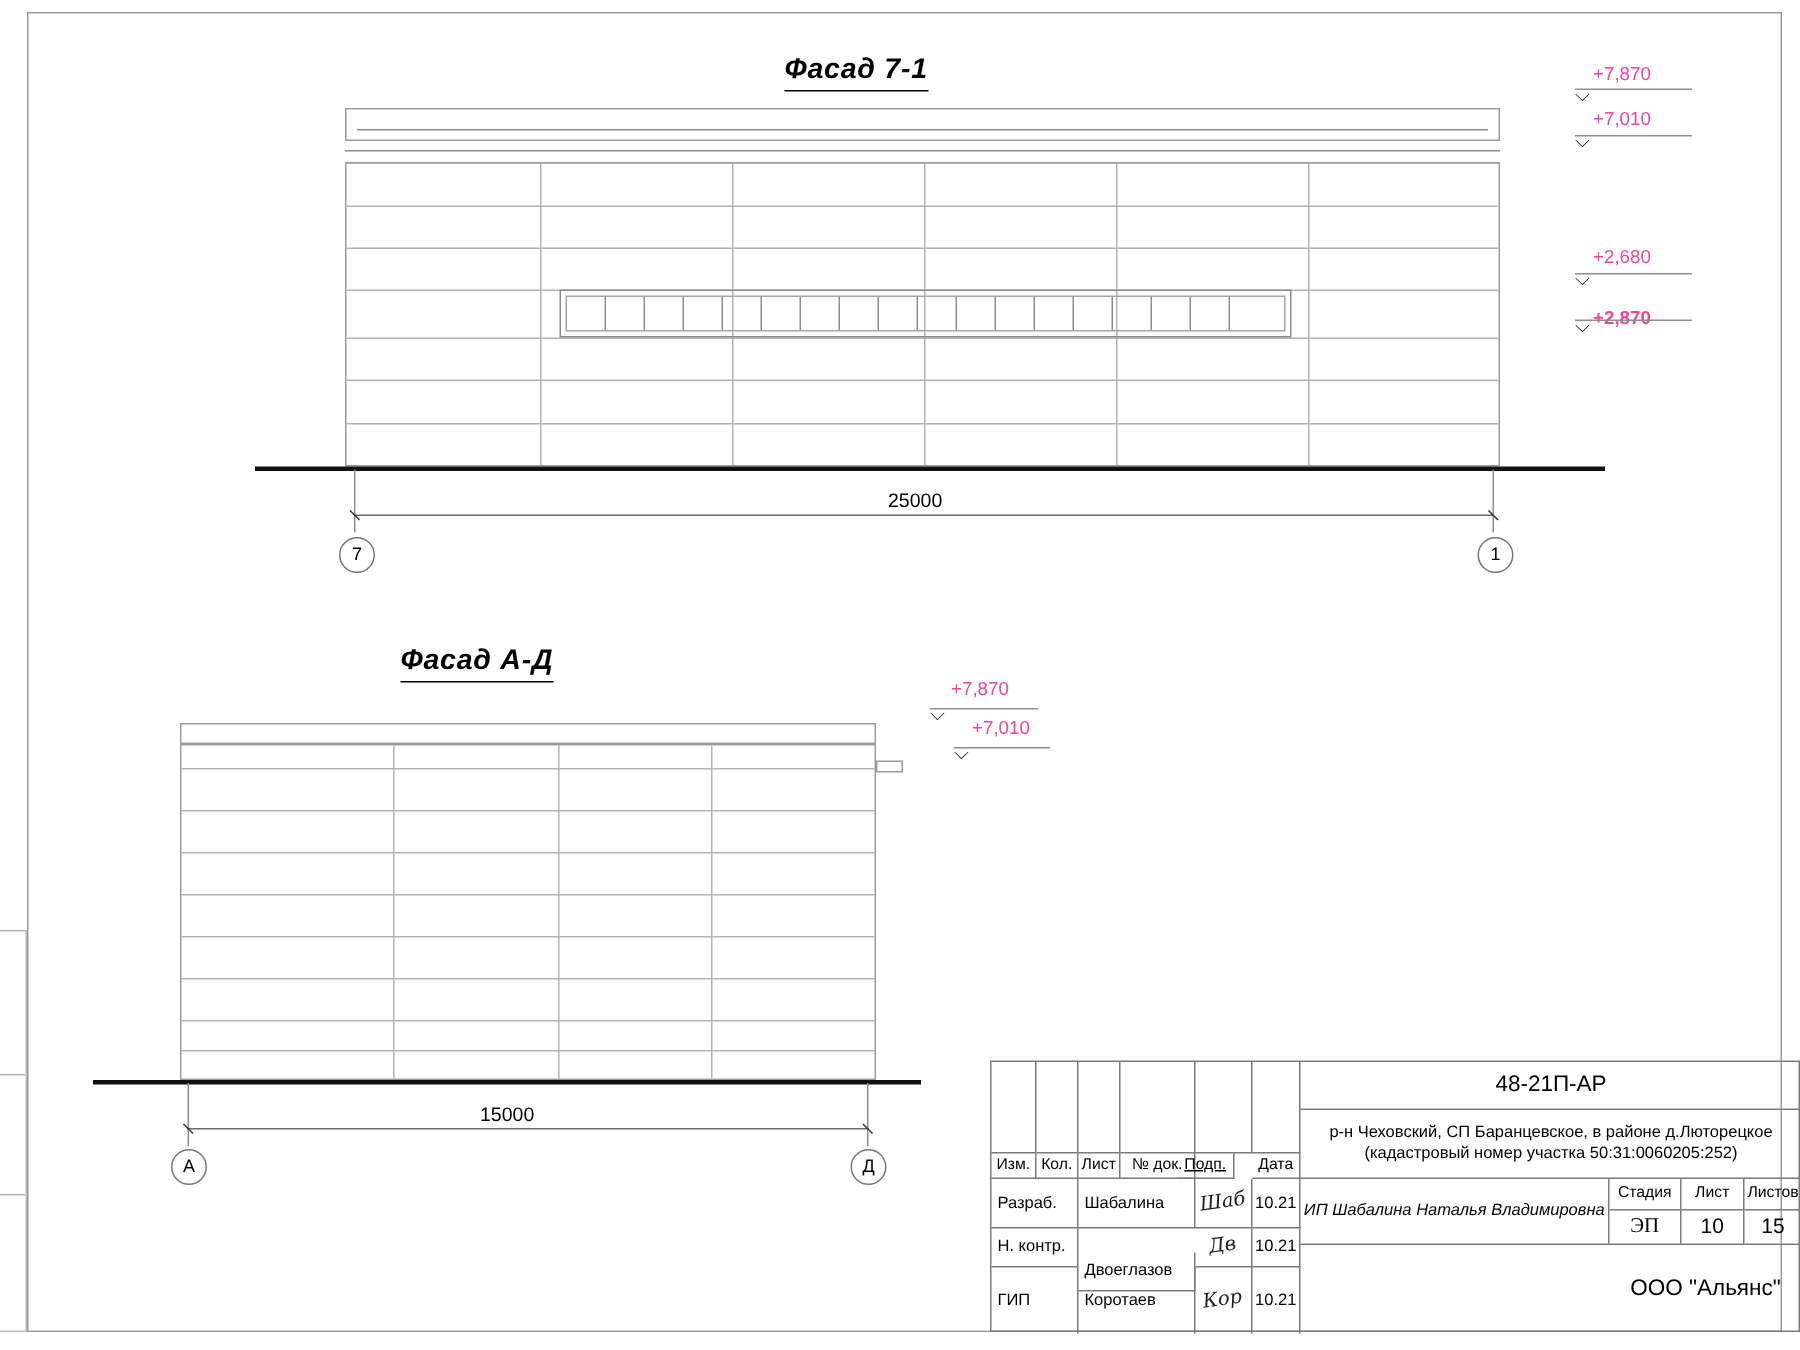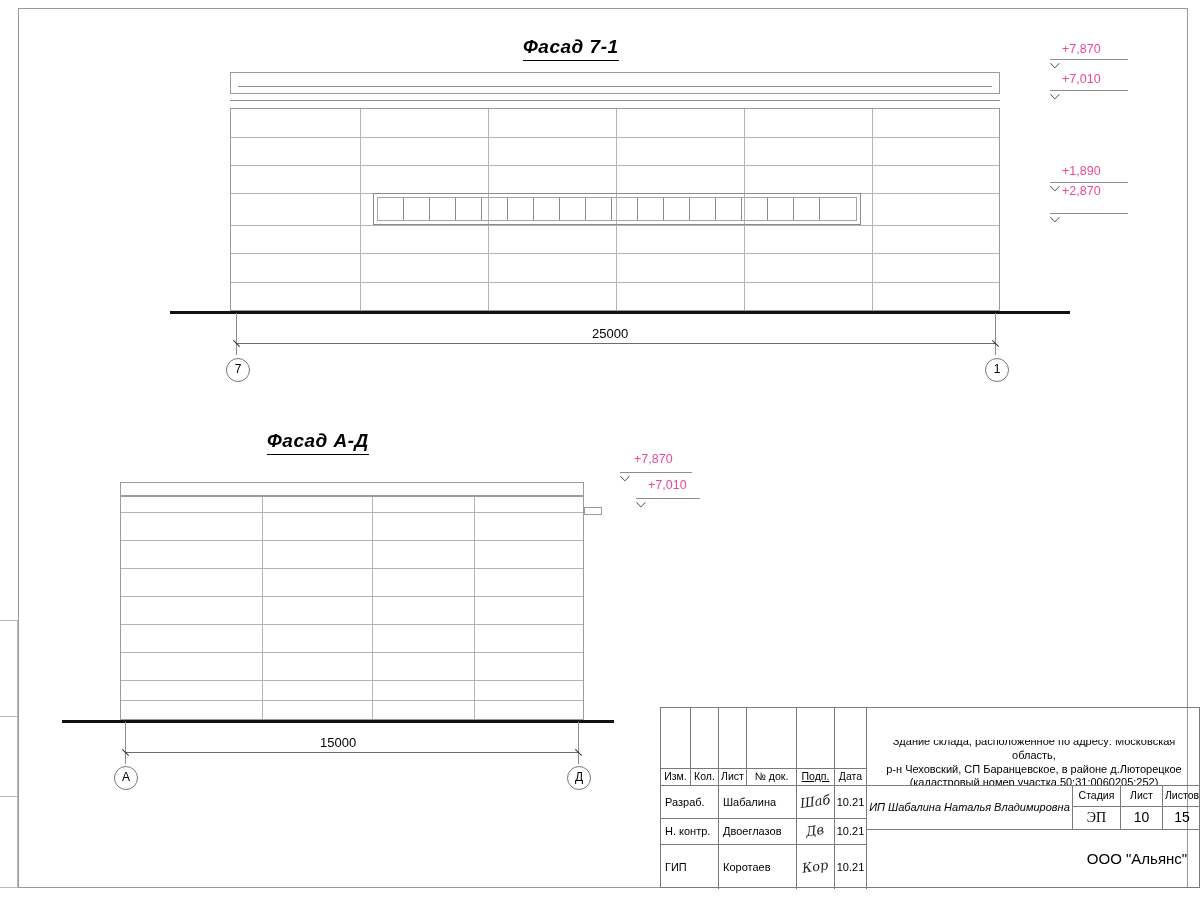--- a/index.html
+++ b/index.html
@@ -231,25 +231,25 @@
 <div class="ground" style="left:170px; top:311px; width:900px;"></div>
 
 <div class="elev" style="left:1062px; top:42px;">+7,870</div>
 <div class="vmark" style="left:1050px; top:57px;">⌵</div>
 <div class="ln hline med" style="left:1050px; top:59px; width:78px;"></div>
 
 <div class="elev" style="left:1062px; top:72px;">+7,010</div>
 <div class="vmark" style="left:1050px; top:88px;">⌵</div>
 <div class="ln hline med" style="left:1050px; top:90px; width:78px;"></div>
 
-<div class="elev" style="left:1062px; top:164px;">+1,890</div>
+<div class="elev" style="left:1062px; top:164px;">+2,680</div>
 <div class="vmark" style="left:1050px; top:180px;">⌵</div>
 <div class="ln hline med" style="left:1050px; top:182px; width:78px;"></div>
 
-<div class="elev" style="left:1062px; top:184px;">+2,870</div>
+<div class="elev" style="left:1062px; top:205px;font-weight:bold;">+2,870</div>
 <div class="vmark" style="left:1050px; top:211px;">⌵</div>
 <div class="ln hline med" style="left:1050px; top:213px; width:78px;"></div>
 
 <div class="ext-line" style="left:236px; top:313px; height:42px;"></div>
 <div class="ext-line" style="left:995px; top:313px; height:42px;"></div>
 <div class="dim-line" style="left:236px; top:343px; width:760px;"></div>
 <div class="dim-tick" style="left:232px; top:343px;"></div>
 <div class="dim-tick" style="left:991px; top:343px;"></div>
 <div class="dim-text" style="left:592px; top:326px;">25000</div>
 
@@ -298,53 +298,53 @@
 
 <div class="title-block">
 
   <div class="tb-cell" style="left:0; top:0; width:30px; height:61px;"></div>
   <div class="tb-cell" style="left:30px; top:0; width:28px; height:61px;"></div>
   <div class="tb-cell" style="left:58px; top:0; width:28px; height:61px;"></div>
   <div class="tb-cell" style="left:86px; top:0; width:50px; height:61px;"></div>
   <div class="tb-cell" style="left:136px; top:0; width:38px; height:61px;"></div>
   <div class="tb-cell" style="left:174px; top:0; width:32px; height:61px;"></div>
 
+  <div class="tb-cell nor tb-bigger" style="left:206px; top:0; width:334px; height:32px;">48-21П-АР</div>
 
   <div class="tb-cell nor" style="left:206px; top:32px; width:334px; height:46px; flex-direction:column;">
-    <div class="desc-text">Здание склада, расположенное по адресу: Московская область,</div>
     <div class="desc-text">р-н Чеховский, СП Баранцевское, в районе д.Люторецкое</div>
     <div class="desc-text">(кадастровый номер участка 50:31:0060205:252)</div>
   </div>
 
   <div class="tb-cell tb-head" style="left:0; top:61px; width:30px; height:17px;">Изм.</div>
   <div class="tb-cell tb-head" style="left:30px; top:61px; width:28px; height:17px;">Кол.</div>
   <div class="tb-cell tb-head" style="left:58px; top:61px; width:28px; height:17px;">Лист</div>
   <div class="tb-cell tb-head" style="left:86px; top:61px; width:50px; height:17px;">№ док.</div>
-  <div class="tb-cell tb-head" style="left:136px; top:61px; width:38px; height:17px;text-decoration:underline;">Подп.</div>
+  <div class="tb-cell tb-head" style="left:124px; top:61px; width:38px; height:17px;text-decoration:underline;">Подп.</div>
   <div class="tb-cell tb-head" style="left:174px; top:61px; width:32px; height:17px;">Дата</div>
 
   <div class="tb-cell tb-left" style="left:0; top:78px; width:58px; height:33px;">Разраб.</div>
   <div class="tb-cell tb-left" style="left:58px; top:78px; width:78px; height:33px;">Шабалина</div>
   <div class="tb-cell" style="left:136px; top:78px; width:38px; height:33px;">
     <span class="sig">Шаб</span>
   </div>
   <div class="tb-cell" style="left:174px; top:78px; width:32px; height:33px;">10.21</div>
 
   <div class="tb-cell tb-ital" style="left:206px; top:78px; width:206px; height:44px;">ИП Шабалина Наталья Владимировна</div>
 
   <div class="tb-cell tb-head" style="left:412px; top:78px; width:48px; height:21px;">Стадия</div>
   <div class="tb-cell tb-head" style="left:460px; top:78px; width:42px; height:21px;">Лист</div>
   <div class="tb-cell nor tb-head" style="left:502px; top:78px; width:38px; height:21px;">Листов</div>
 
   <div class="tb-cell tb-big" style="left:412px; top:99px; width:48px; height:23px;font-family:Liberation Serif, serif;">ЭП</div>
   <div class="tb-cell tb-big" style="left:460px; top:99px; width:42px; height:23px;">10</div>
   <div class="tb-cell nor tb-big" style="left:502px; top:99px; width:38px; height:23px;">15</div>
 
   <div class="tb-cell tb-left" style="left:0; top:111px; width:58px; height:26px;">Н. контр.</div>
-  <div class="tb-cell tb-left" style="left:58px; top:111px; width:78px; height:26px;">Двоеглазов</div>
+  <div class="tb-cell tb-left" style="left:58px; top:127px; width:78px; height:26px;">Двоеглазов</div>
   <div class="tb-cell" style="left:136px; top:111px; width:38px; height:26px;">
     <span class="sig">Дв</span>
   </div>
   <div class="tb-cell" style="left:174px; top:111px; width:32px; height:26px;">10.21</div>
 
   <div class="tb-cell nob tb-left" style="left:0; top:137px; width:58px; height:44px;">ГИП</div>
   <div class="tb-cell nob tb-left" style="left:58px; top:137px; width:78px; height:44px;">Коротаев</div>
   <div class="tb-cell nob" style="left:136px; top:137px; width:38px; height:44px;">
     <span class="sig">Кор</span>
   </div>

